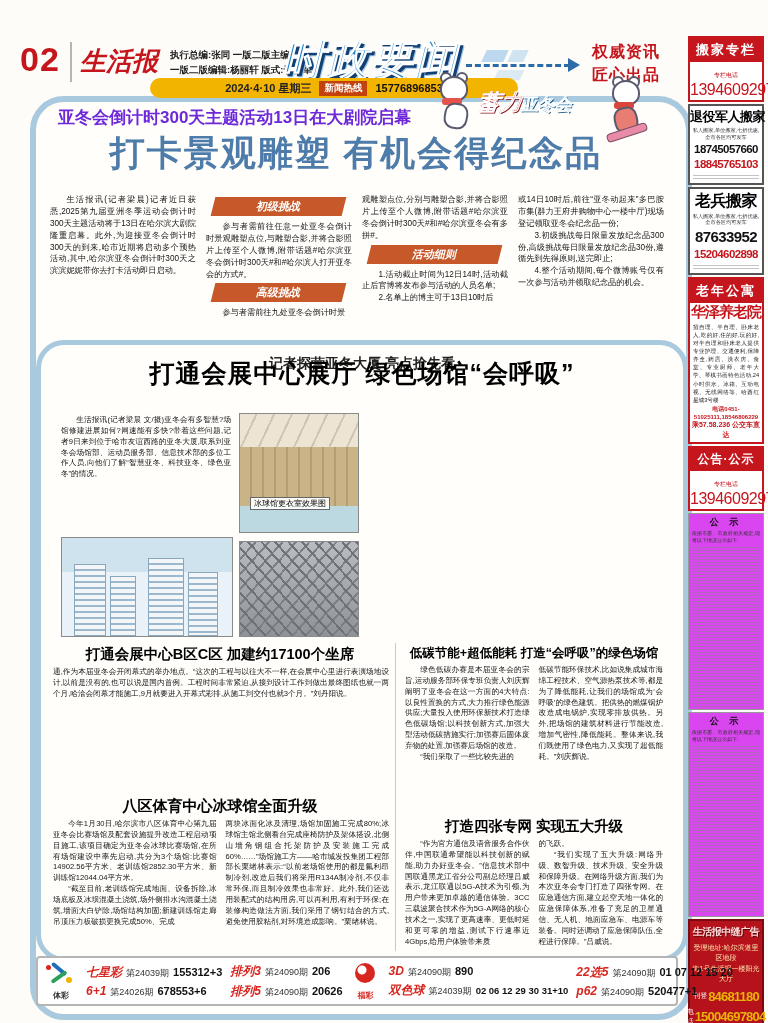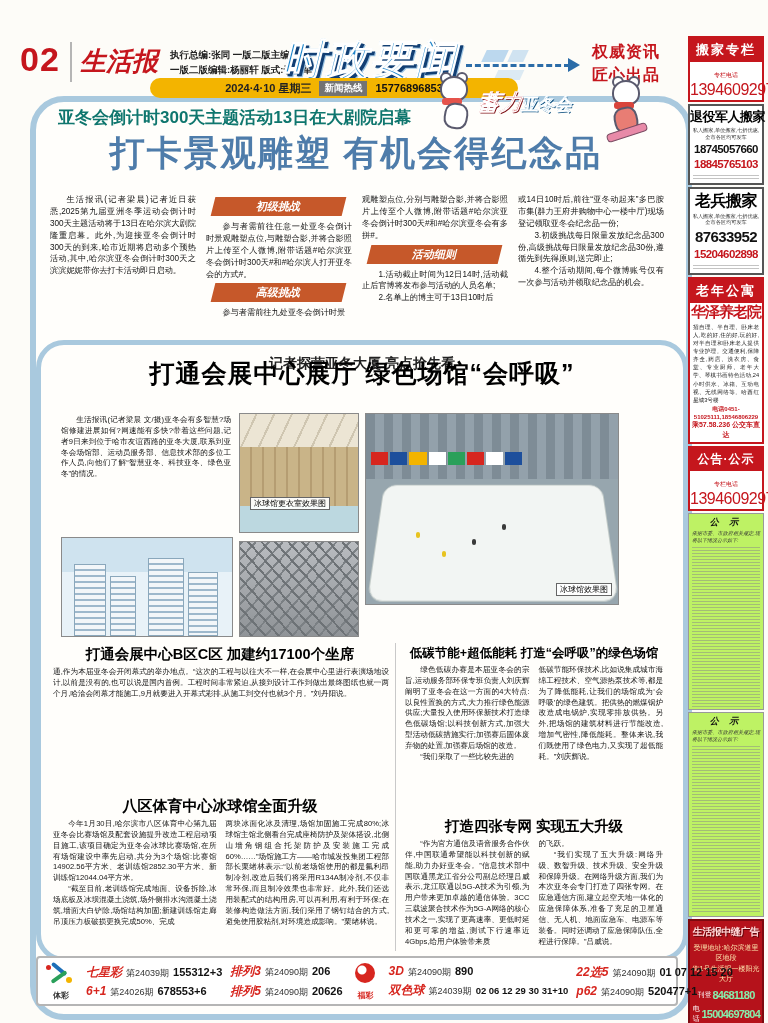--- a/index.html
+++ b/index.html
@@ -18,29 +18,29 @@
             text-shadow:3px 3px 0 #123f74,4px 4px 0 #9fc6e4;}
   .slogan{left:592px;top:40px;font-size:16px;font-weight:bold;color:#c5161d;line-height:1.45;letter-spacing:1px;}
   .arrow-wrap{left:466px;top:48px;width:118px;height:34px;}
   .arrow-block{position:absolute;background:#bcd8ee;transform:skewX(-25deg);}
   .arrow-line{position:absolute;left:0;top:16px;width:104px;border-top:3px dashed #2b6ca8;}
   .arrow-head{position:absolute;left:102px;top:10px;width:0;height:0;border-left:12px solid #2b6ca8;
               border-top:7px solid transparent;border-bottom:7px solid transparent;}
   .datebar{left:150px;top:78px;width:368px;height:20px;background:#f3b400;border-radius:11px;
            display:flex;align-items:center;justify-content:center;gap:8px;z-index:5;}
   .datebar .d{font-size:11px;font-weight:bold;color:#222;}
-  .hotline{background:#737373;color:#fff;font-size:9.5px;font-weight:bold;padding:1px 5px;}
+  .hotline{background:#c2410c;color:#fff;font-size:9.5px;font-weight:bold;padding:1px 5px;}
   .hotnum{font-size:11px;font-weight:bold;color:#111;}
 
   
   .frame1{left:30px;top:96px;width:650px;height:912px;border:6px solid #a9c9de;border-radius:34px;background:#fffefb;}
   .frame2{left:36px;top:340px;width:642px;height:612px;border:5px solid #a9c9de;border-radius:28px;background:#fffefb;}
 
   
-  .kicker1{left:58px;top:106px;font-size:17px;font-weight:bold;color:#0f766e;z-index:4;}
+  .kicker1{left:58px;top:106px;font-size:17px;font-weight:bold;color:#6d28d9;z-index:4;}
   .headline1{left:42px;top:130px;width:628px;text-align:center;font-size:35px;font-weight:bold;
              color:#4e7caa;letter-spacing:2px;z-index:4;}
   .a1cols{left:50px;top:194px;width:614px;height:138px;display:flex;gap:10px;overflow:hidden;z-index:4;}
   .a1col{flex:1;}
   .bodytext{font-size:8.2px;line-height:1.45;text-align:justify;color:#141414;}
   .indent{text-indent:2em;}
   .banner{background:#c6582a;color:#fff;font-weight:bold;font-size:11px;text-align:center;
           padding:2px 0;margin:3px auto 5px;width:90%;transform:skewX(-14deg);}
 
   
@@ -116,29 +116,29 @@
   .sb-line{font-size:5.2px;color:#333;text-align:center;line-height:1.3;padding:1px 1px;}
   .sb-num{font-size:11.5px;font-weight:bold;text-align:center;letter-spacing:-.6px;line-height:1.35;}
   .sb-num.black{color:#111;}
   .sb-num.red{color:#c5161d;}
   .fineprint{background:repeating-linear-gradient(#888 0,#888 1px,transparent 1px,transparent 3px);
              opacity:.5;margin:2px 3px;}
   .nursing-title{font-size:15px;font-weight:bold;color:#c5161d;text-align:center;letter-spacing:-1px;white-space:nowrap;}
   .nursing-body{font-size:5.6px;line-height:1.45;text-align:justify;color:#222;padding:1px 3px;}
   .nursing-phone{font-size:6px;font-weight:bold;color:#c5161d;text-align:center;}
   .nursing-bus{font-size:7px;font-weight:bold;color:#c5161d;text-align:center;padding-bottom:2px;}
-  .notice-box{border:1px solid #999;background:#bef264;margin-bottom:2px;font-style:italic;}
+  .notice-box{border:1px solid #999;background:#d946ef;margin-bottom:2px;}
   .notice-title{font-size:9px;font-weight:bold;text-align:center;letter-spacing:4px;padding-top:2px;}
   .notice-intro{font-size:5px;color:#333;text-align:justify;padding:1px 3px;line-height:1.4;}
   .bottom-ad{background:#b5121b;border:2px solid #7d0a10;color:#fff;text-align:center;padding:4px 2px;box-sizing:border-box;}
   .bottom-ad .t{font-size:10px;font-weight:bold;color:#ffd9d9;text-shadow:1px 1px 0 #5e0408;letter-spacing:-.5px;white-space:nowrap;}
   .bottom-ad .addr{font-size:7px;color:#ffe9b0;line-height:1.5;margin:4px 0;}
   .bottom-ad .phr{display:flex;align-items:center;justify-content:center;gap:1px;margin-top:3px;}
   .bottom-ad .pl{font-size:7px;color:#fff;}
-  .bottom-ad .pn{font-size:11px;font-weight:bold;color:#86efac;letter-spacing:-.8px;}
+  .bottom-ad .pn{font-size:13px;font-weight:bold;color:#eab308;letter-spacing:-.8px;}
 </style>
 </head>
 <body>
 
 <div class="page">
 
   <div class="abs pagenum">02</div>
   <div class="abs head-div"></div>
   <div class="abs brand">生活报</div>
   <div class="abs editors">
@@ -226,39 +226,20 @@
       <div class="tower" style="left:12px;width:30px;height:70px;"></div>
       <div class="tower" style="left:48px;width:24px;height:58px;"></div>
       <div class="tower" style="left:86px;width:34px;height:76px;"></div>
       <div class="tower" style="left:126px;width:28px;height:62px;"></div>
     </div>
 
     <div class="photo ph-steel" style="left:198px;top:196px;width:118px;height:94px;">
       <div class="truss"></div>
     </div>
 
-    <div class="photo ph-rink" style="left:324px;top:68px;width:252px;height:190px;">
-      <div class="stands"></div>
-      <div class="flags">
-        <div class="flag" style="background:#d7261f;"></div>
-        <div class="flag" style="background:#1d4f9c;"></div>
-        <div class="flag" style="background:#f3b400;"></div>
-        <div class="flag" style="background:#fff;"></div>
-        <div class="flag" style="background:#2aa05a;"></div>
-        <div class="flag" style="background:#d7261f;"></div>
-        <div class="flag" style="background:#fff;"></div>
-        <div class="flag" style="background:#1d4f9c;"></div>
-      </div>
-      <div class="ice"></div>
-      <div class="dot" style="left:20%;top:62%;background:#e8c31f;"></div>
-      <div class="dot" style="left:30%;top:72%;background:#e8c31f;"></div>
-      <div class="dot" style="left:42%;top:66%;background:#3a3a3a;"></div>
-      <div class="dot" style="left:54%;top:58%;background:#3a3a3a;"></div>
-      <span class="caption" style="right:6px;bottom:8px;">冰球馆效果图</span>
-    </div>
 
     <div class="vdiv"></div>
 
     <div class="sec-title" style="left:10px;top:300px;width:338px;font-size:14.5px;">打通会展中心B区C区 加建约17100个坐席</div>
     <div class="sec-cols" style="left:12px;top:322px;width:336px;height:126px;">
       <div class="sec-col">
         <p class="bodytext2" style="margin:0;">通,作为本届亚冬会开闭幕式的举办地点。“这次的工程与以往大不一样,在会展中心里进行表演场地设计,以前是没有的,也可以说是国内首例。工程时间非常紧迫,从接到设计工作到做出最终图纸也就一两个月,哈洽会闭幕才能施工,9月就要进入开幕式彩排,从施工到交付也就3个月。”刘丹阳说。</p>
       </div>
     </div>
 

